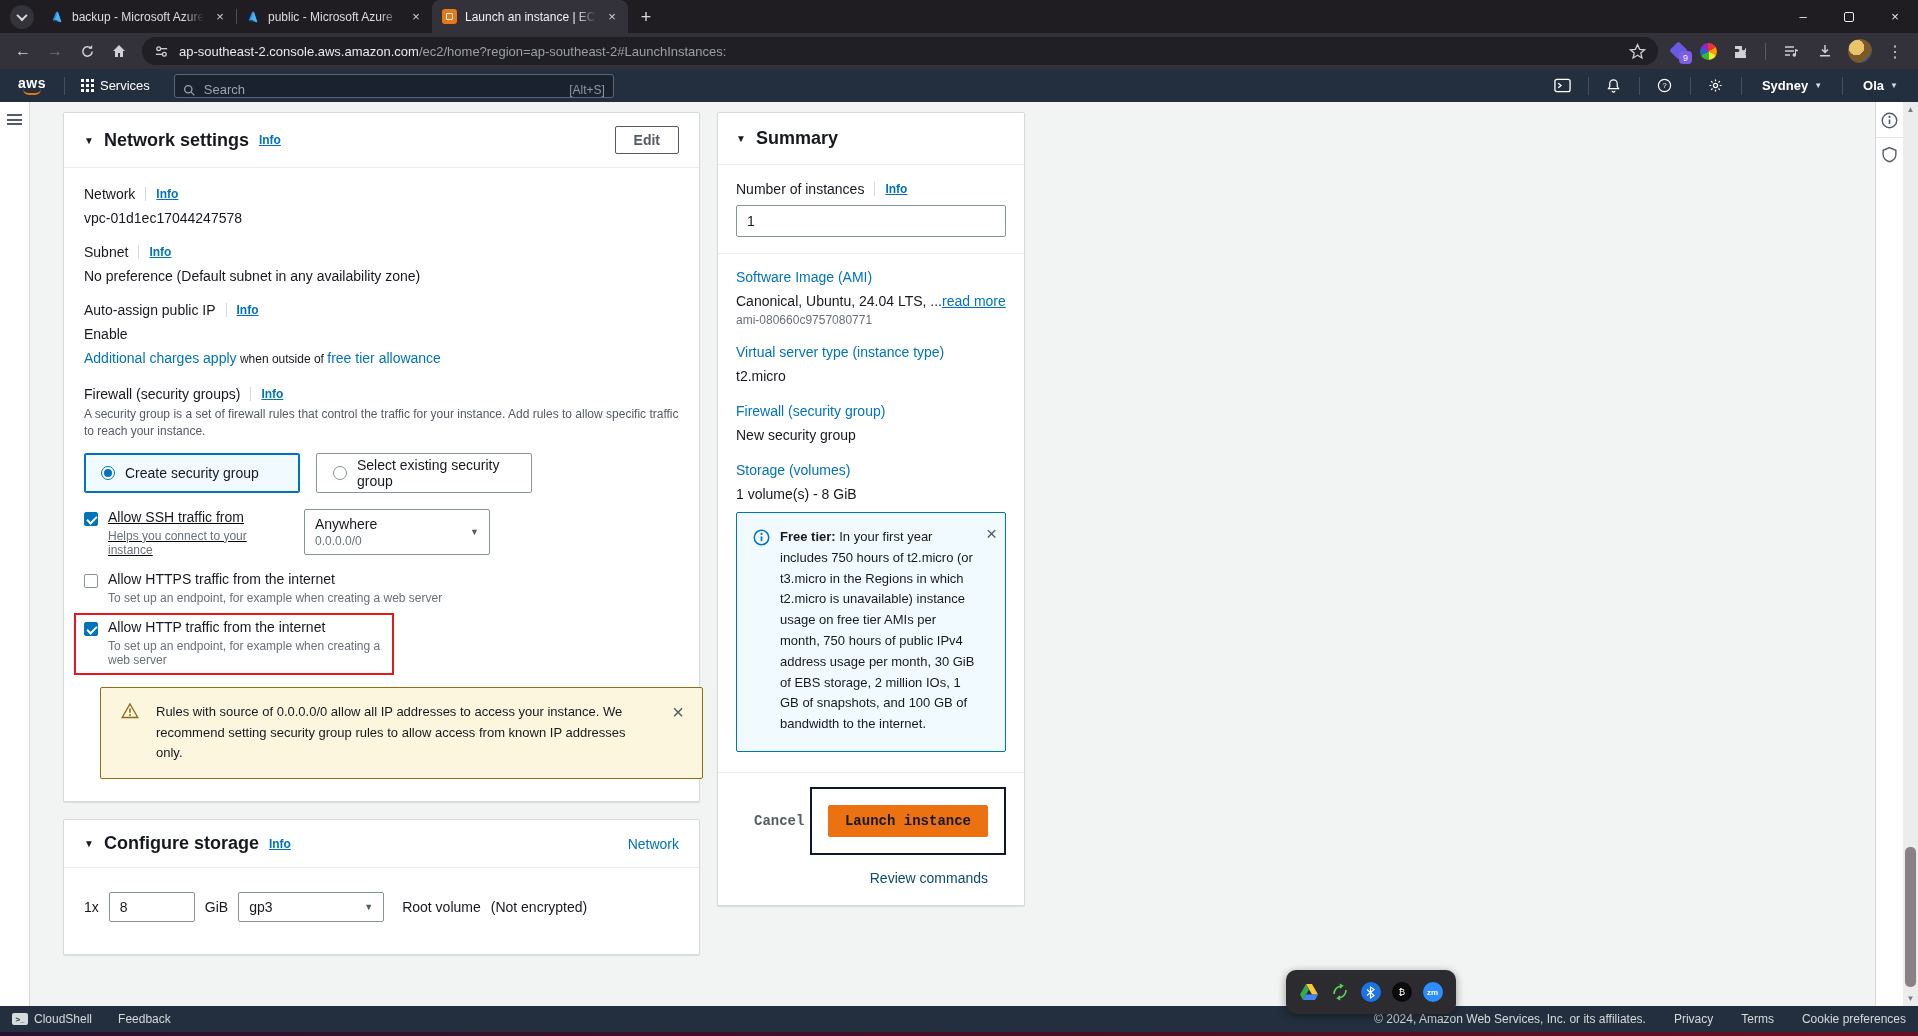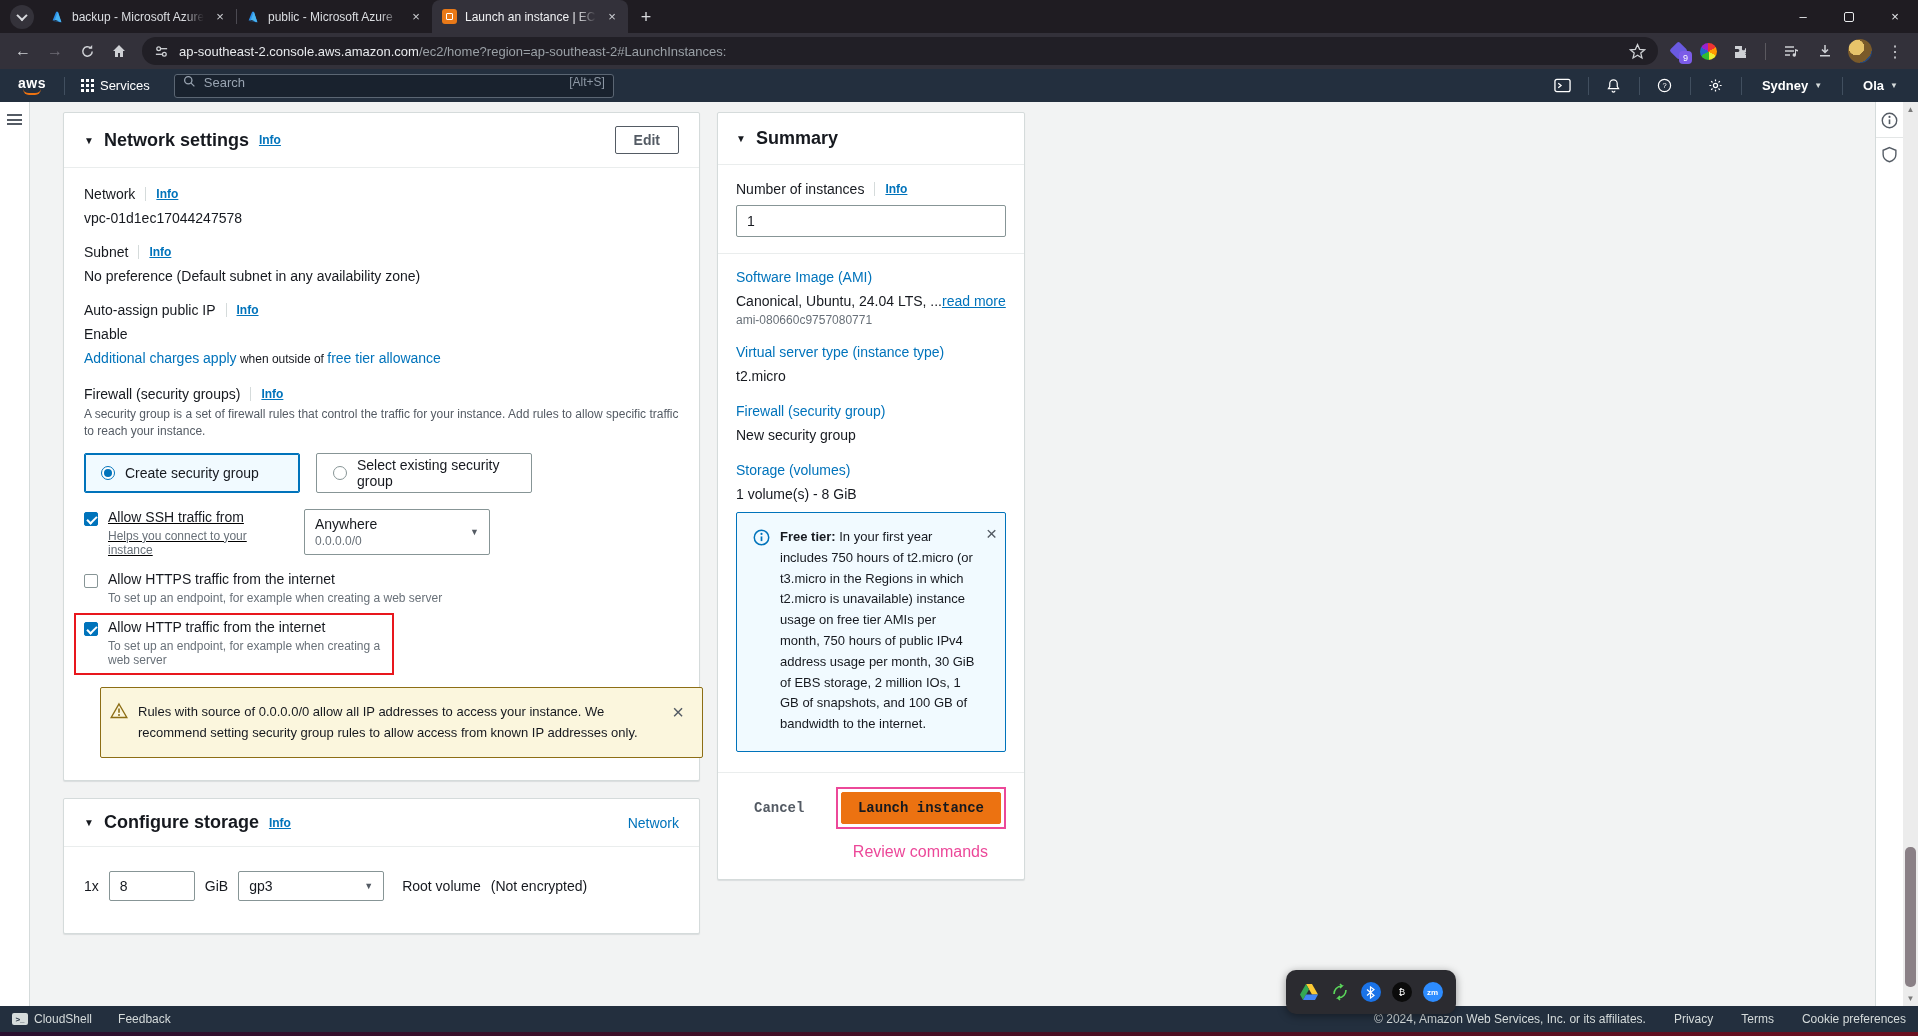--- a/index.html
+++ b/index.html
@@ -41,21 +41,21 @@
 
   
   .awsheader { position:absolute; top:69px; left:0; right:0; height:33px; background:#232f3e; display:flex; align-items:center; color:#fff; font-size:13px; padding:0 10px; }
   .awslogo { display:flex; flex-direction:column; align-items:center; margin:0 8px; }
   .awslogo b { font-size:14px; letter-spacing:.5px; line-height:12px; }
   .awssmile { width:18px; height:6px; border-bottom:2px solid #ec7211; border-radius:0 0 9px 9px; }
   .hdiv { width:1px; height:18px; background:#414f5f; margin:0 10px; }
   .hitem { display:flex; align-items:center; gap:6px; padding:0 6px; }
   .gridicon { display:grid; grid-template-columns:repeat(3,3px); grid-gap:2px; }
   .gridicon i { width:3px; height:3px; background:#fff; }
-  .awssearch { width:440px; height:24px; margin-left:18px; background:#19222e; border:1px solid #5b6673; border-radius:3px; display:flex; align-items:flex-start; padding:0 8px; gap:8px; color:#99a4b1; }
+  .awssearch { width:440px; height:24px; margin-left:18px; background:#19222e; border:1px solid #5b6673; border-radius:3px; display:flex; align-items:flex-end; padding:0 8px; gap:8px; color:#99a4b1; }
   .awssearch .ph { flex:1; }
   .shortcut { color:#8d98a5; font-size:12px; }
   .hright { margin-left:auto; display:flex; align-items:center; }
   .hicon { width:30px; height:24px; display:flex; align-items:center; justify-content:center; }
   .hdd { display:flex; align-items:center; gap:6px; padding:0 10px; font-weight:700; }
   .caret-sm { font-size:8px; color:#d5dbdb; }
 
   
   .content { position:absolute; top:102px; left:0; right:0; height:904px; display:flex; background:#f2f3f3; }
   .leftstrip { width:30px; background:#fff; border-right:1px solid #d5dbdb; padding-top:12px; display:flex; justify-content:center; }
@@ -105,21 +105,21 @@
   .cbdesc { font-size:12px; color:#687078; margin-top:4px; }
   .cbtext { width:182px;text-decoration:underline; }
   .select2 { width:186px; border:1px solid #879596; border-radius:2px; padding:6px 10px; display:flex; align-items:center; margin-left:14px; }
   .selmain { font-size:14px; color:#16191f; }
   .selsub { font-size:12px; color:#687078; margin-top:2px; }
   .sel-caret { margin-left:auto; font-size:9px; color:#545b64; }
 
   .red-annot { border:2px solid #e8171d; margin:-6px 0 10px -10px; padding:4px 6px 6px 8px; width:320px; }
   .red-annot .cbrow { margin-bottom:0; }
 
-  .alert { margin:12px 0 0 16px; width:603px; background:#fbf6dd; border:1px solid #8d6e15; border-radius:2px; display:flex; align-items:flex-start; gap:10px; padding:14px 14px 14px 9px; }
+  .alert { margin:12px 0 0 16px; width:603px; background:#fbf6dd; border:1px solid #8d6e15; border-radius:2px; display:flex; align-items:flex-start; gap:17px; padding:14px 14px 14px 20px; }
   .alert-text { font-size:13px; color:#16191f; line-height:1.6; flex:1; }
   .alert-close { font-size:20px; color:#545b64; line-height:1; padding:0 4px; }
 
   .edit-btn { margin-left:auto; border:1px solid #545b64; border-radius:2px; background:#fff; color:#545b64; font-weight:700; font-size:14px; padding:5px 18px; }
   .advanced-link { margin-left:auto; color:#0073bb; font-size:14px; text-decoration:none; }
 
   .storage-row { display:flex; align-items:center; gap:10px; font-size:14px; color:#16191f; padding:6px 0 18px; }
   .size-input { width:86px; height:30px; border:1px solid #879596; border-radius:2px; padding:0 10px; font-size:14px; color:#16191f; font-family:inherit; }
   .sel-one { width:146px; height:30px; border:1px solid #879596; border-radius:2px; display:flex; align-items:center; padding:0 10px; font-size:14px; color:#16191f; }
   .rootvol { margin-left:8px; }
@@ -132,24 +132,24 @@
   .sum-link { color:#0073bb; font-size:14px; text-decoration:none; display:inline-block; margin-bottom:8px; }
   .sum-value { font-size:14px; color:#16191f; margin-bottom:4px; }
   .sum-small { font-size:12px; color:#687078; margin-bottom:16px; }
   .readmore { color:#0073bb; }
   .freetier { position:relative; border:1px solid #0073bb; background:#f1faff; border-radius:2px; padding:14px 30px 16px 16px; margin:10px 0 20px; }
   .ft-row { display:flex; gap:10px; }
   .ft-text { font-size:13px; color:#16191f; line-height:1.6; }
   .ft-close { position:absolute; right:8px; top:10px; font-size:19px; color:#545b64; }
   .sum-foot { border-top:1px solid #eaeded; padding:14px 18px 4px; display:flex; align-items:center;font-family:Liberation Mono, monospace; }
   .cancel-btn { color:#545b64; font-weight:700; font-size:14px; background:none; border:none; margin-left:18px; font-family:inherit; }
-  .red-annot2 { border:2px solid #ec4899; padding:3px; margin-left:auto; }
+  .red-annot2 { border:2px solid #0f172a; padding:16px; margin-left:auto; }
   .launch-btn { background:#ec7211; border:1px solid #ec7211; border-radius:2px; color:#16191f; font-weight:700; font-size:14px; padding:7px 16px; font-family:inherit; }
   .review-row { text-align:right; padding:10px 36px 18px 0; }
-  .review-row a { color:#ec4899; font-size:16px; text-decoration:none; }
+  .review-row a { color:#0c4a6e; font-size:14px; text-decoration:none; }
 
   
   .footer { position:absolute; left:0; right:0; top:1006px; height:26px; background:#232f3e; display:flex; align-items:center; color:#d5dbdb; font-size:12px; padding:0 12px; }
   .cs-icon { width:16px; height:12px; background:#d5dbdb; border-radius:2px; color:#232f3e; font-size:8px; font-weight:700; display:flex; align-items:center; justify-content:center; margin-right:6px; }
   .f-item { margin-right:26px; display:flex; align-items:center; }
   .f-right { margin-left:auto; display:flex; align-items:center; gap:28px; }
   .f-link { color:#d5dbdb; text-decoration:none; }
   .bottomstrip { position:absolute; left:0; right:0; top:1032px; height:4px; background:linear-gradient(90deg,#2a1030,#4a0f22 60%,#6a1020); }
 
   

